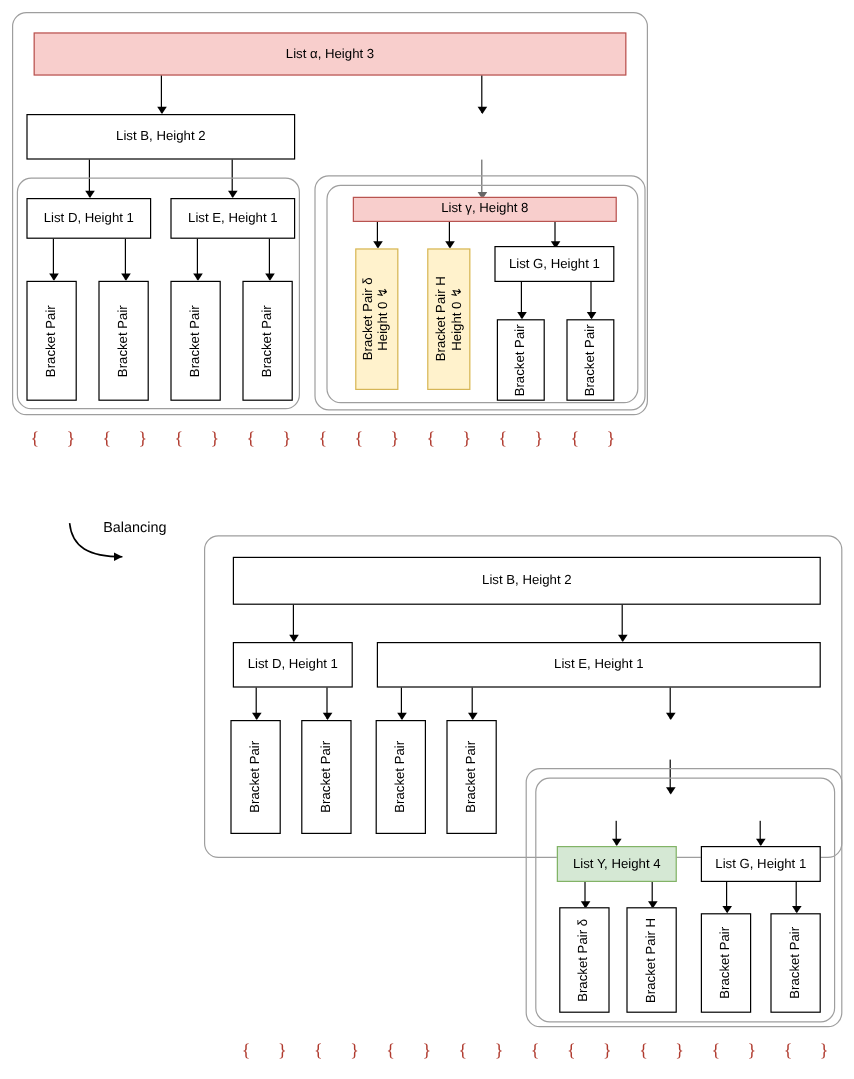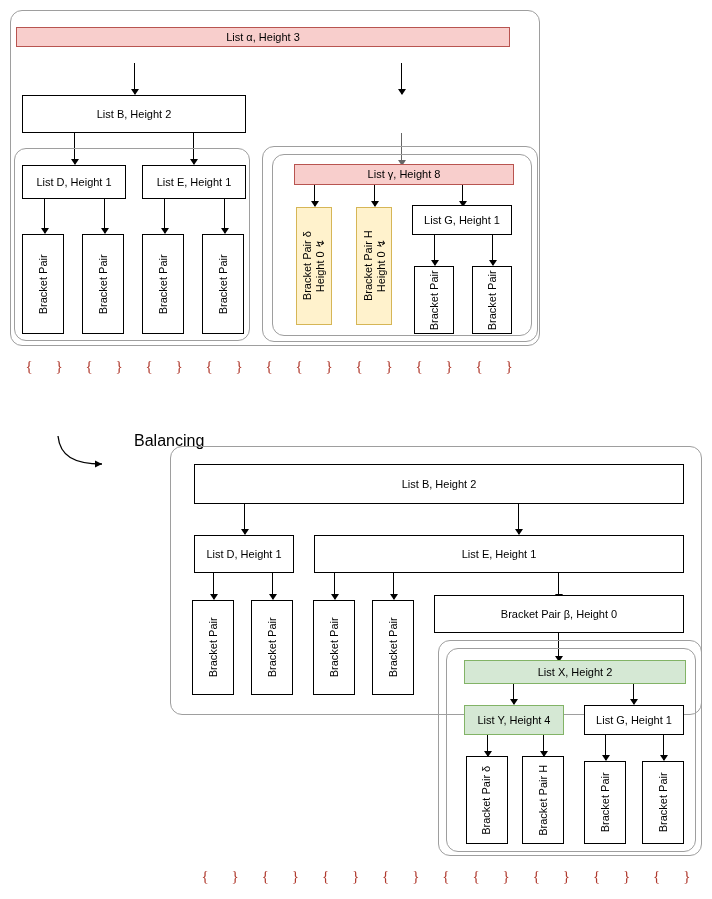--- a/index.html
+++ b/index.html
@@ -75,35 +75,34 @@
     color:#b03a2e;
     font-size:15px;
     font-family:"Liberation Serif", serif;
     white-space:pre;
     letter-spacing:0;
   }
   .braces span { display:inline-block; text-align:center; }
 
   .caption {
     position:absolute;
-    font-size:16px;
+    font-size:12px;
     color:#000000;
     white-space:nowrap;
-    margin-left:48px;
   }
   .balarrow { position:absolute; }
 </style>
 </head>
 <body>
 
 <div class="stage">
 
   <div class="group" style="left:10px; top:10px; width:530px; height:336px;"></div>
 
-  <div class="node pink" style="left:16px; top:27px; width:494px; height:20px;align-items:center;">
+  <div class="node pink" style="left:28px; top:27px; width:494px; height:36px;align-items:center;">
     <span>List α, Height 3</span>
   </div>
 
   <div class="arrow" style="left:134px; top:63px; height:31px;"></div>
 
   <div class="arrow" style="left:401px; top:63px; height:31px;"></div>
 
   <div class="node" style="left:22px; top:95px; width:224px; height:38px;">
     <span>List B, Height 2</span>
   </div>
@@ -216,32 +215,26 @@
   <div class="node vert" style="left:251px; top:600px; width:42px; height:95px;">
     <span class="vtext">Bracket Pair</span>
   </div>
   <div class="node vert" style="left:313px; top:600px; width:42px; height:95px;">
     <span class="vtext">Bracket Pair</span>
   </div>
   <div class="node vert" style="left:372px; top:600px; width:42px; height:95px;">
     <span class="vtext">Bracket Pair</span>
   </div>
 
-  <div class="node" style="left:434px; top:595px; width:250px; height:38px;">
-    <span>Bracket Pair β, Height 0</span>
-  </div>
 
   <div class="arrow" style="left:558px; top:633px; height:28px;"></div>
 
   <div class="group" style="left:438px; top:640px; width:264px; height:216px;"></div>
   <div class="group" style="left:446px; top:648px; width:250px; height:204px;"></div>
 
-  <div class="node green" style="left:464px; top:660px; width:222px; height:24px;">
-    <span>List X, Height 2</span>
-  </div>
 
   <div class="arrow" style="left:513px; top:684px; height:20px;"></div>
   <div class="arrow" style="left:633px; top:684px; height:20px;"></div>
 
   <div class="node green" style="left:464px; top:705px; width:100px; height:30px;">
     <span>List Y, Height 4</span>
   </div>
   <div class="node" style="left:584px; top:705px; width:100px; height:30px;">
     <span>List G, Height 1</span>
   </div>

